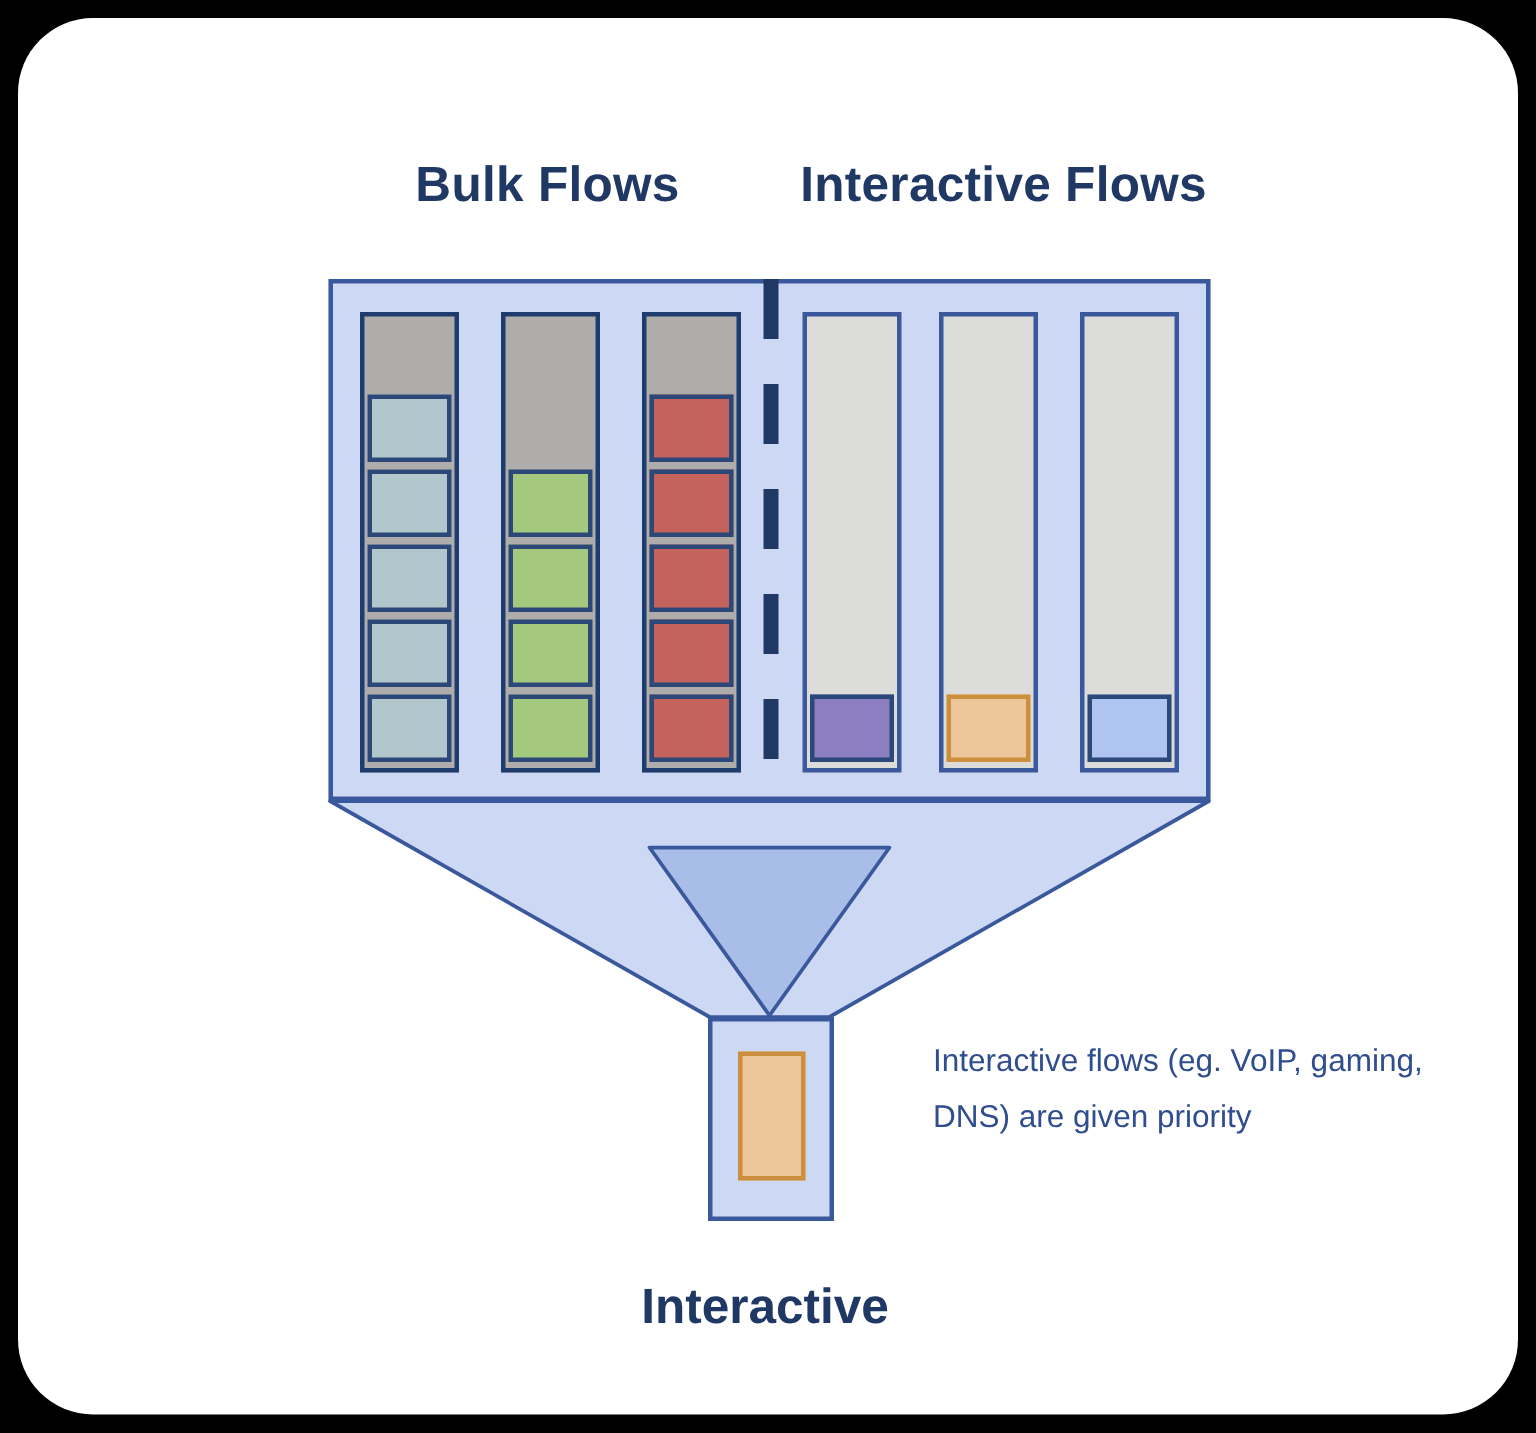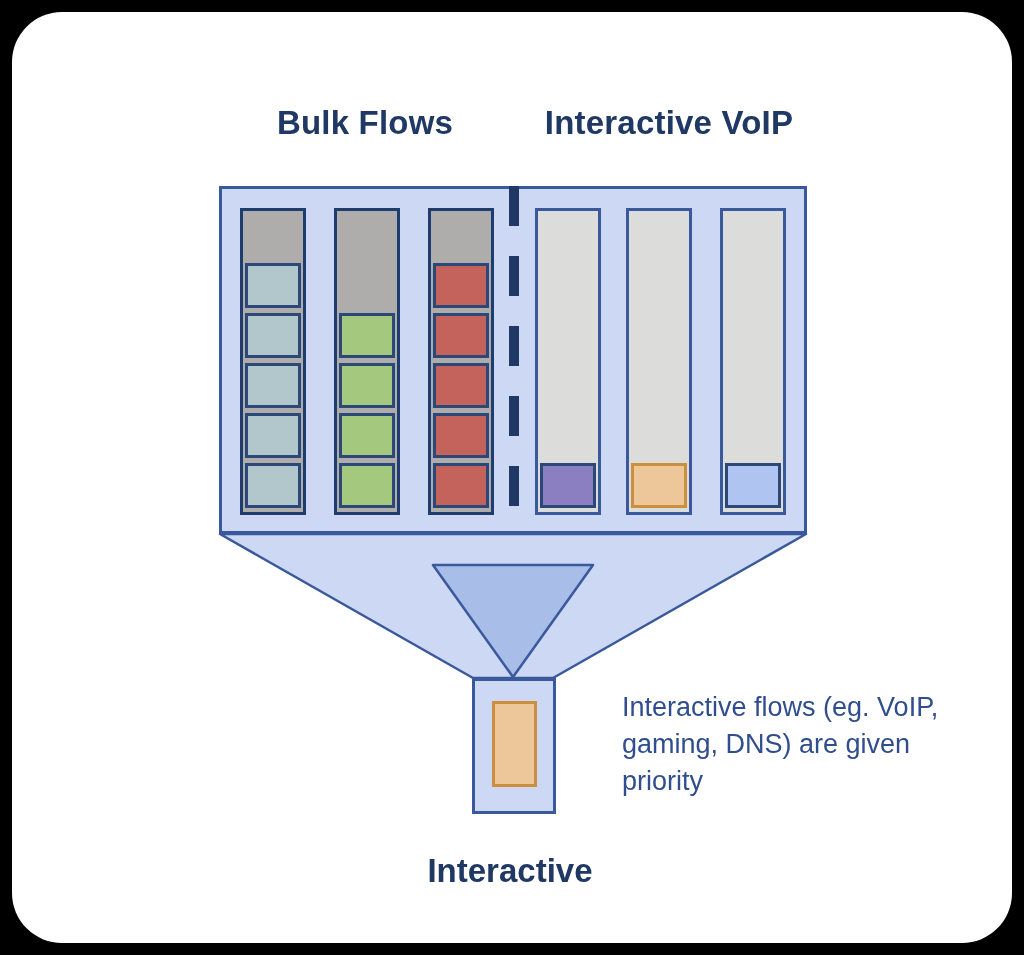--- a/index.html
+++ b/index.html
@@ -120,21 +120,21 @@
     left: 17px; top: 20px;
     width: 45px; height: 86px;
     box-sizing: border-box;
     border: 3px solid #cc8f3d;
   }
 
   .annotation {
     position: absolute;
     left: 610px; top: 677px;
     width: 332px;
-    font-size: 27px;
+    font-size: 21px;
     line-height: 37px;
     color: var(--annotation-blue, #2f4d8f);
   }
   .subscriber {
     position: absolute;
     left: 498px; top: 840px;
     transform: translateX(-50%);
     font-size: 33px;
     font-weight: bold;
     color: var(--text-navy, #1f3864);
@@ -142,21 +142,21 @@
   }
 </style>
 </head>
 <body>
 
 <div class="card">
   <div class="stage">
 
     <div class="title t-bulk">Bulk Flows</div>
 
-    <div class="title t-interactive">Interactive VoIP</div>
+    <div class="title t-interactive">Interactive Flows</div>
 
     <svg class="funnel-svg" viewBox="0 0 1024 955">
       <polygon class="funnel-body" points="208,522 794,522 541,666 461,666"></polygon>
       <polygon class="funnel-tri" points="421,553 581,553 501,665"></polygon>
     </svg>
 
     <div class="hopper">
       <div class="divider"></div>
       <div id="queues">
           <div class="queue bulk qpos0">

